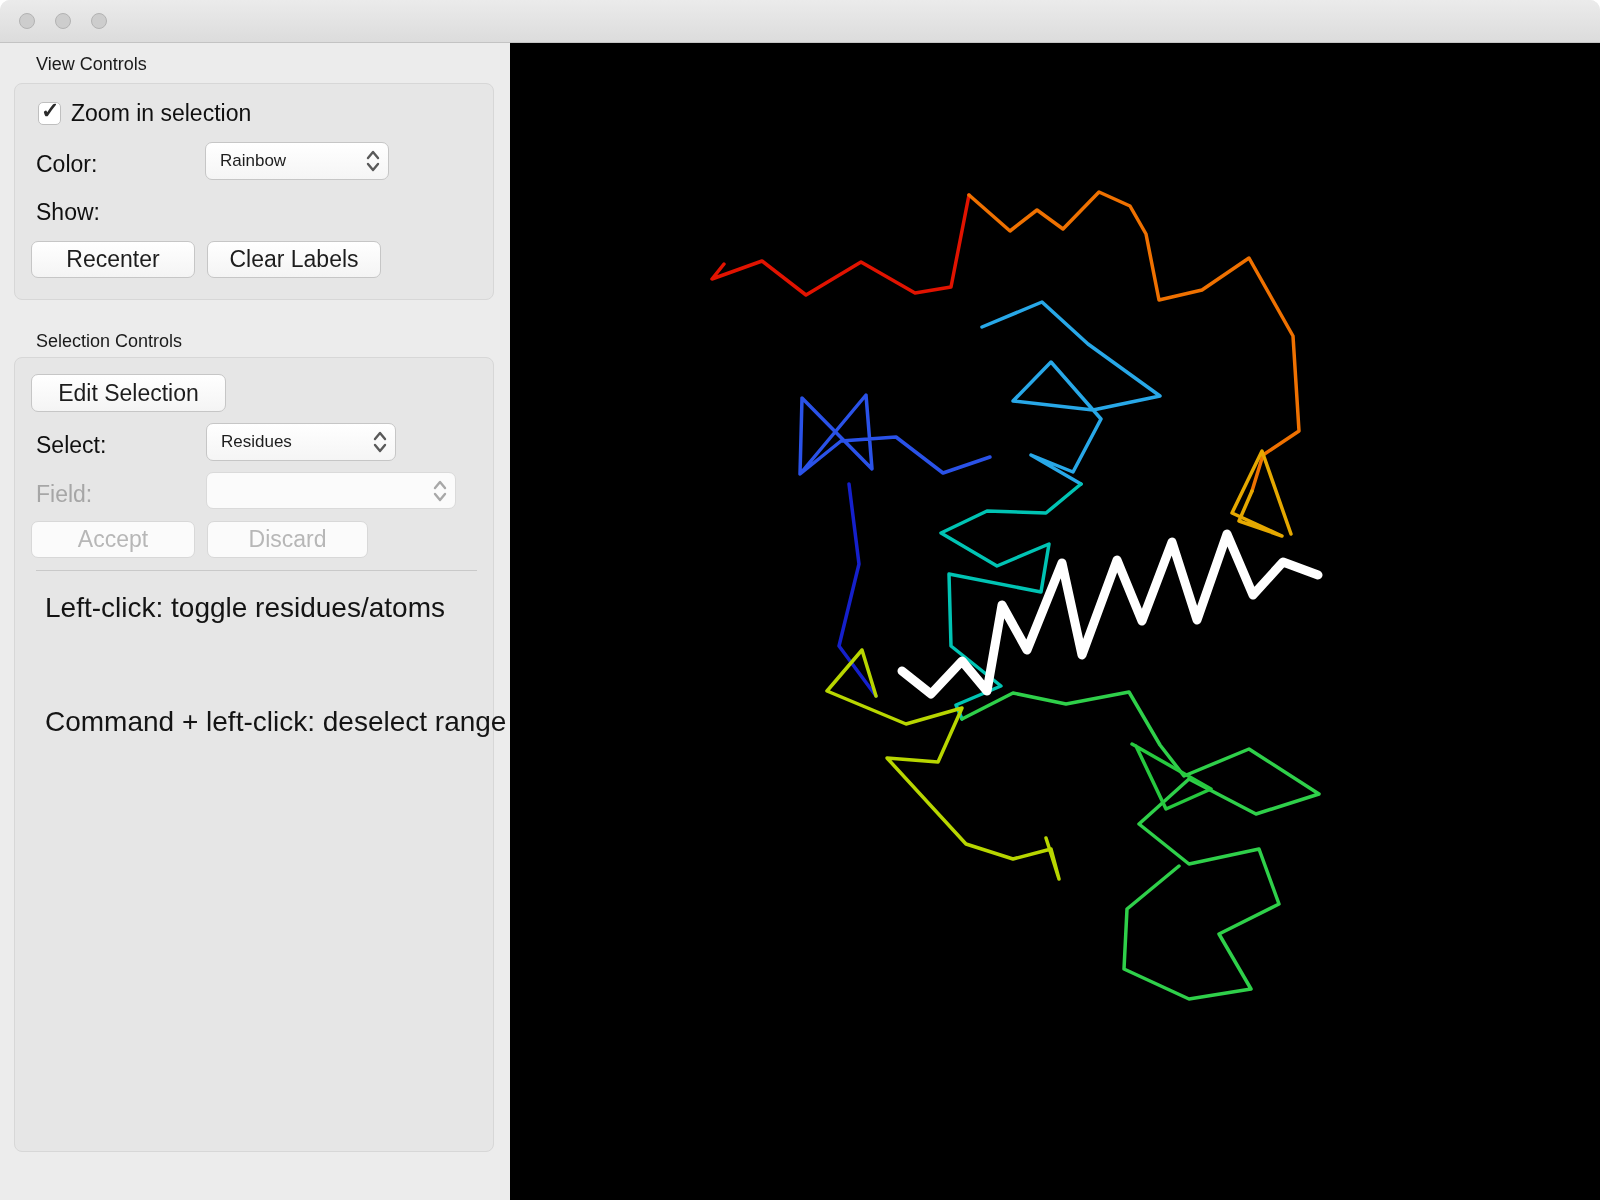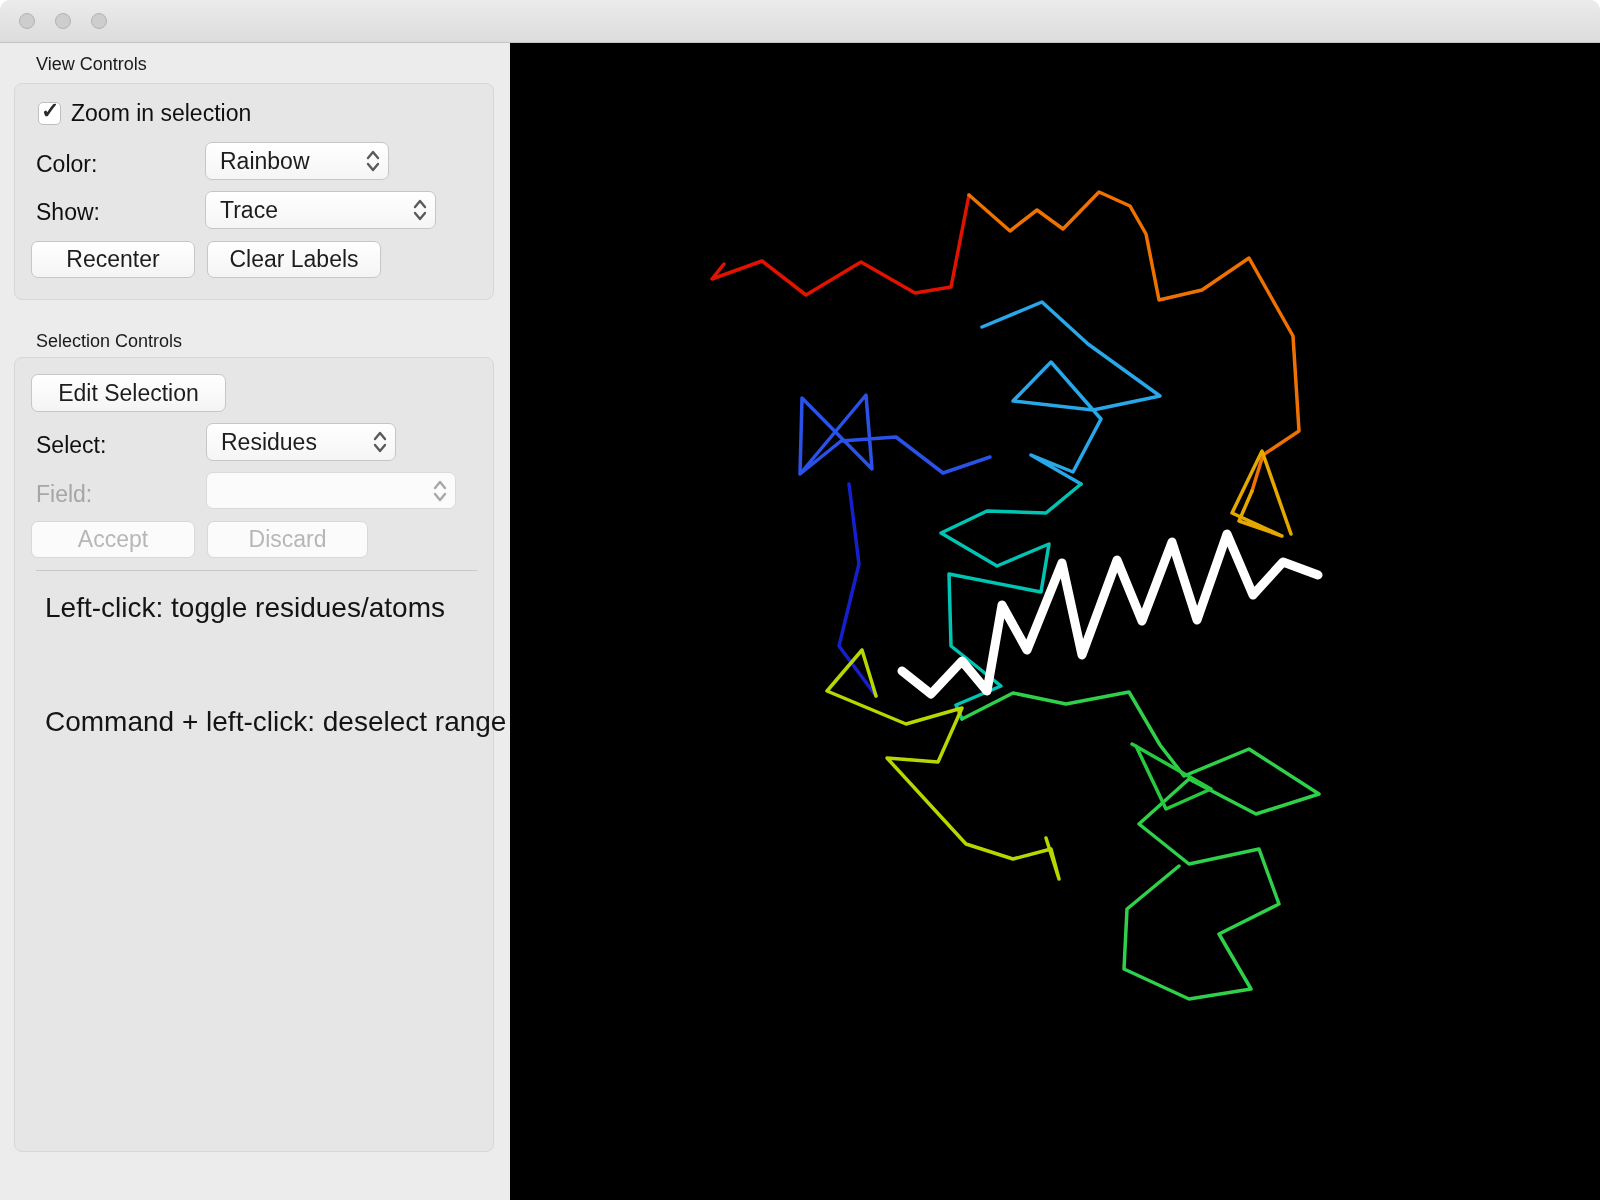--- a/index.html
+++ b/index.html
@@ -21,21 +21,21 @@
 
   .lbl { position:absolute; font-size:23px; color:#101010; }
   .lbl.disabled { color:#a6a6a6; }
 
   .btn { position:absolute; background:linear-gradient(#ffffff,#f4f4f4); border:1px solid #c6c6c6; border-radius:7px;
          font-size:23px; color:#1d1d1d; display:flex; align-items:center; justify-content:center;
          box-sizing:border-box; cursor:default; }
   .btn.disabled { color:#b7b7b7; border-color:#d8d8d8; background:#fbfbfb; }
 
   .popup { position:absolute; background:linear-gradient(#ffffff,#f5f5f5); border:1px solid #c6c6c6; border-radius:7px;
-           font-size:23px; color:#1d1d1d; display:flex; align-items:center; box-sizing:border-box; padding-left:14px; }
+           font-size:17px; color:#1d1d1d; display:flex; align-items:center; box-sizing:border-box; padding-left:14px; }
   .popup.disabled { border-color:#dadada; background:#fbfbfb; }
   .popup .chev { position:absolute; right:6px; top:50%; transform:translateY(-50%); width:18px; height:26px; }
 
   .checkbox { position:absolute; width:23px; height:23px; background:#ffffff; border:1px solid #bfbfbf;
               border-radius:5px; box-sizing:border-box; }
   .checkbox .check { position:absolute; left:2px; top:-5px; font-size:22px; font-weight:bold; color:#2b2b2b; }
 
   .divider { position:absolute; height:1px; background:#c9c9c9; }
   .instr { position:absolute; font-size:28px; color:#141414; }
 
@@ -68,27 +68,20 @@
     <span class="lbl" style="left:36px; top:108px;">Color:</span>
     <div class="popup" style="left:205px; top:99px; width:184px; height:38px;">
       <span>Rainbow</span>
       <svg class="chev" viewBox="0 0 18 26">
         <path d="M4 10 L9 4 L14 10" fill="none" stroke="#5a5a5a" stroke-width="2.4" stroke-linecap="round" stroke-linejoin="round"></path>
         <path d="M4 16 L9 22 L14 16" fill="none" stroke="#5a5a5a" stroke-width="2.4" stroke-linecap="round" stroke-linejoin="round"></path>
       </svg>
     </div>
 
     <span class="lbl" style="left:36px; top:156px;">Show:</span>
-    <div class="popup" style="left:205px; top:148px; width:231px; height:38px;">
-      <span>Trace</span>
-      <svg class="chev" viewBox="0 0 18 26">
-        <path d="M4 10 L9 4 L14 10" fill="none" stroke="#5a5a5a" stroke-width="2.4" stroke-linecap="round" stroke-linejoin="round"></path>
-        <path d="M4 16 L9 22 L14 16" fill="none" stroke="#5a5a5a" stroke-width="2.4" stroke-linecap="round" stroke-linejoin="round"></path>
-      </svg>
-    </div>
 
     <div class="btn" style="left:31px; top:198px; width:164px; height:37px;">Recenter</div>
     <div class="btn" style="left:207px; top:198px; width:174px; height:37px;">Clear Labels</div>
 
     <div class="section-title" style="left:36px; top:288px;">Selection Controls</div>
 
     <div class="groupbox" style="left:14px; top:314px; width:480px; height:795px;"></div>
 
     <div class="btn" style="left:31px; top:331px; width:195px; height:38px;">Edit Selection</div>
 

